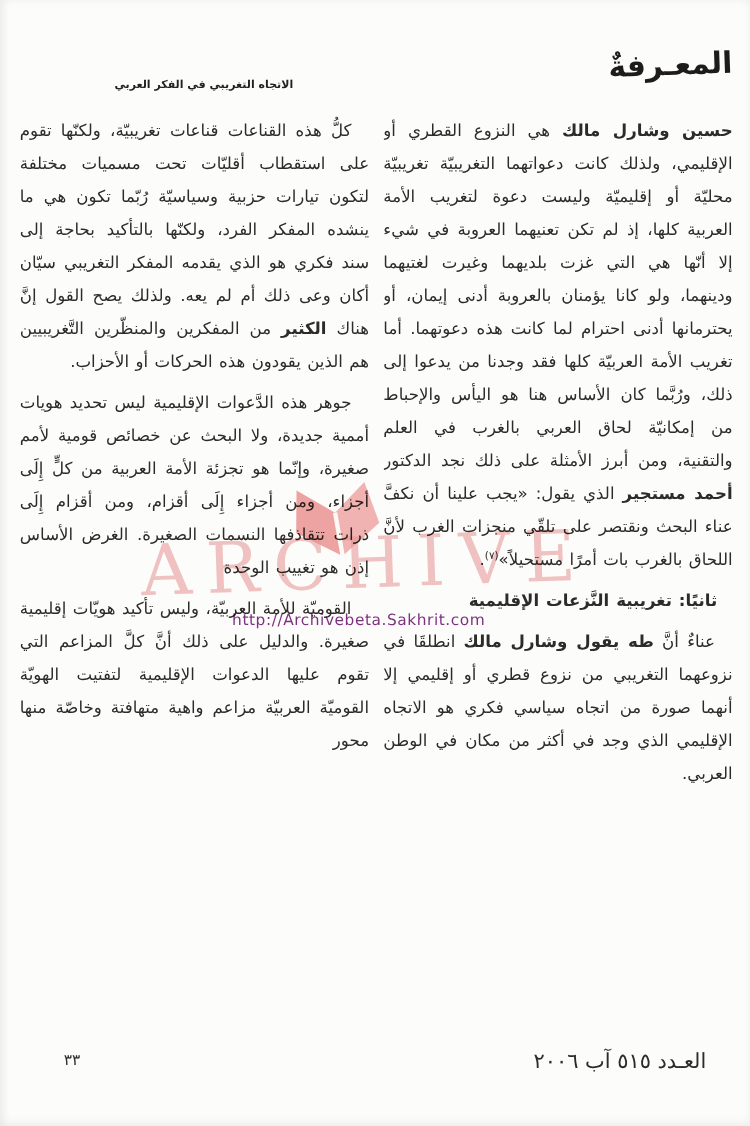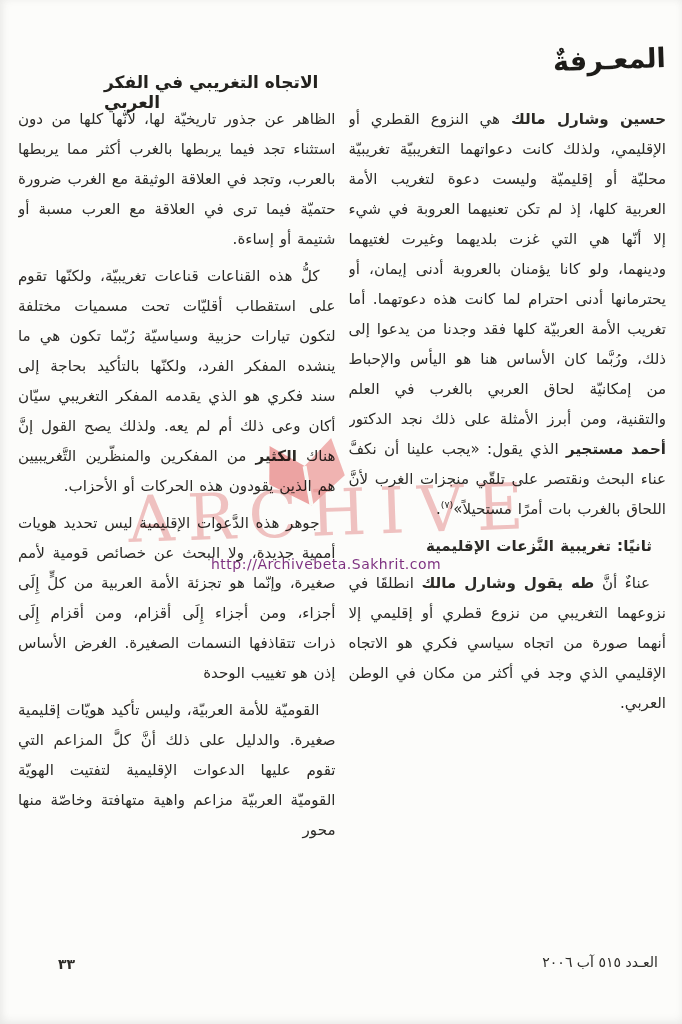--- a/index.html
+++ b/index.html
@@ -8,21 +8,21 @@
     font-family:"DejaVu Sans",sans-serif;color:#2c2b27;overflow:hidden;
     box-shadow:inset 3px 0 8px rgba(0,0,0,.05), inset 0 -4px 10px rgba(0,0,0,.04);
   }
   
   .logo{
     position:absolute;top:44px;right:16px;font-size:27px;font-weight:700;
     transform:rotate(-2deg);letter-spacing:-1px;color:#1d1c19;
   }
   .running-title{
     position:absolute;top:72px;left:104px;width:215px;
-    font-size:17px;font-weight:700;text-align:left;color:#23221e;
+    font-size:10px;font-weight:700;text-align:left;color:#23221e;
   }
   
   .columns{
     position:absolute;top:104px;left:18px;width:648px;height:842px;
     display:flex;gap:13px;direction:rtl;overflow:hidden;
   }
   .col{flex:1 1 0;overflow:hidden;}
   .col p{
     margin:0 0 7px 0;font-size:15.1px;line-height:30px;
     text-align:justify;word-spacing:1px;
@@ -37,39 +37,38 @@
     position:absolute;left:128px;top:476px;direction:ltr;
     font-family:"DejaVu Serif",serif;font-size:64px;font-weight:400;
     letter-spacing:13px;color:#e79494;opacity:.55;transform:rotate(-2deg);
     white-space:nowrap;
   }
   .wm-url{
     position:absolute;left:211px;top:556px;direction:ltr;
     font-size:14px;letter-spacing:.5px;color:#701a75;opacity:.9;white-space:nowrap;
   }
   
-  .page-num{position:absolute;top:956px;left:58px;font-size:14px;font-weight:700;color:#2c2b27;}
-  .issue{position:absolute;top:954px;right:24px;font-size:14px;color:#2c2b27;text-align:right;}
+  .page-num{position:absolute;top:956px;left:58px;font-size:14px;font-weight:400;color:#2c2b27;}
+  .issue{position:absolute;top:954px;right:40px;font-size:19px;color:#2c2b27;text-align:right;}
 </style>
 </head>
 <body>
 
 <div class="page">
 
   <div class="logo">المعـرفةٌ</div>
   <div class="running-title">الاتجاه التغريبي في الفكر العربي</div>
 
   <div class="columns">
     <div class="col">
         <p><b>حسين وشارل مالك</b><span> هي النزوع القطري أو الإقليمي، ولذلك كانت دعواتهما التغريبيّة تغريبيّة محليّة أو إقليميّة وليست دعوة لتغريب الأمة العربية كلها، إذ لم تكن تعنيهما العروبة في شيء إلا أنّها هي التي غزت بلديهما وغيرت لغتيهما ودينهما، ولو كانا يؤمنان بالعروبة أدنى إيمان، أو يحترمانها أدنى احترام لما كانت هذه دعوتهما. أما تغريب الأمة العربيّة كلها فقد وجدنا من يدعوا إلى ذلك، ورُبَّما كان الأساس هنا هو اليأس والإحباط من إمكانيّة لحاق العربي بالغرب في العلم والتقنية، ومن أبرز الأمثلة على ذلك نجد الدكتور </span><b>أحمد مستجير</b><span> الذي يقول: «يجب علينا أن نكفَّ عناء البحث ونقتصر على تلقّي منجزات الغرب لأنَّ اللحاق بالغرب بات أمرًا مستحيلاً»</span><sup>(٧)</sup><span>.</span></p>
         <p class="heading"><b>ثانيًا: تغريبية النَّزعات الإقليمية</b></p>
         <p class="indent"><span>عناءٌ أنَّ </span><b>طه يقول وشارل مالك</b><span> انطلقَا في نزوعهما التغريبي من نزوع قطري أو إقليمي إلا أنهما صورة من اتجاه سياسي فكري هو الاتجاه الإقليمي الذي وجد في أكثر من مكان في الوطن العربي.</span></p>
       </div>
     <div class="col">
-        <p><span>الظاهر عن جذور تاريخيّة لها، لأنّها كلها من دون استثناء تجد فيما يربطها بالغرب أكثر مما يربطها بالعرب، وتجد في العلاقة الوثيقة مع الغرب ضرورة حتميّة فيما ترى في العلاقة مع العرب مسبة أو شتيمة أو إساءة.</span></p>
         <p class="indent"><span>كلُّ هذه القناعات قناعات تغريبيّة، ولكنّها تقوم على استقطاب أقليّات تحت مسميات مختلفة لتكون تيارات حزبية وسياسيّة رُبّما تكون هي ما ينشده المفكر الفرد، ولكنّها بالتأكيد بحاجة إلى سند فكري هو الذي يقدمه المفكر التغريبي سيّان أكان وعى ذلك أم لم يعه. ولذلك يصح القول إنَّ هناك </span><b>الكثير</b><span> من المفكرين والمنظّرين التَّغريبيين هم الذين يقودون هذه الحركات أو الأحزاب.</span></p>
         <p class="indent"><span>جوهر هذه الدَّعوات الإقليمية ليس تحديد هويات أممية جديدة، ولا البحث عن خصائص قومية لأمم صغيرة، وإنّما هو تجزئة الأمة العربية من كلٍّ إِلَى أجزاء، ومن أجزاء إِلَى أقزام، ومن أقزام إِلَى ذرات تتقاذفها النسمات الصغيرة. الغرض الأساس إذن هو تغييب الوحدة</span></p>
         <p class="indent"><span>القوميّة للأمة العربيّة، وليس تأكيد هويّات إقليمية صغيرة. والدليل على ذلك أنَّ كلَّ المزاعم التي تقوم عليها الدعوات الإقليمية لتفتيت الهويّة القوميّة العربيّة مزاعم واهية متهافتة وخاصّة منها محور</span></p>
       </div>
   </div>
 
   <div class="watermark">
     <svg class="wm-book" width="92" height="80" viewBox="0 0 92 80">
       <path d="M46 72 L8 44 L15 6 L46 32 Z" fill="#ec8f8f"></path>
       <path d="M46 72 L84 48 L77 9 L46 32 Z" fill="#f0a3a3"></path>

